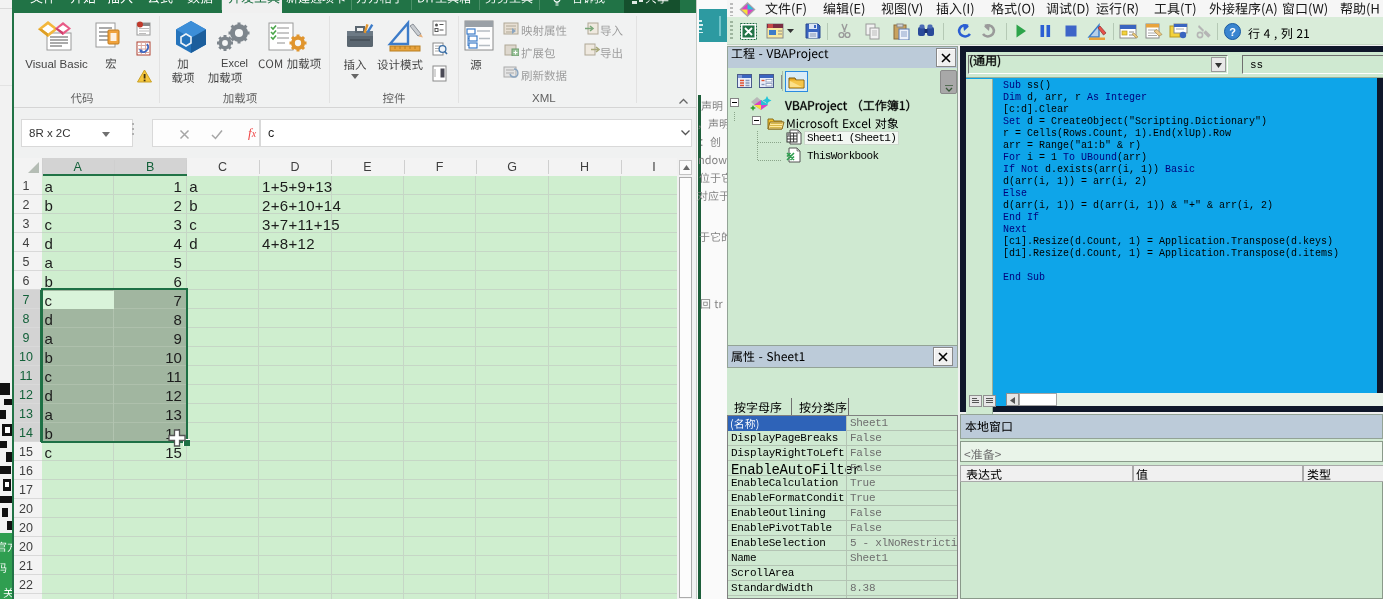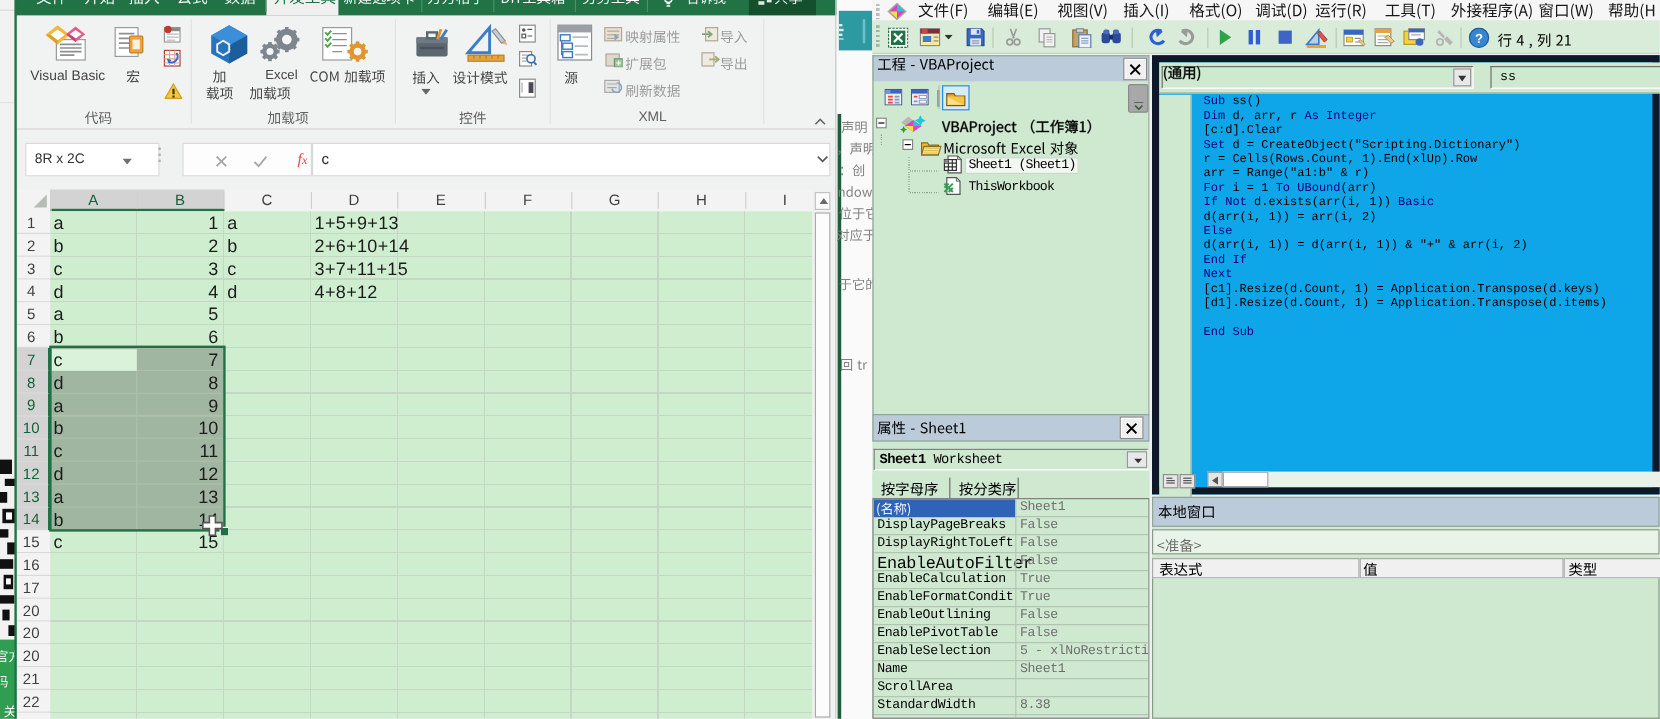--- a/index.html
+++ b/index.html
@@ -603,28 +603,20 @@
   </div>
 
   <div class="a" style="left:0;top:345px;width:231px;height:254px;background:#cfe9d1">
     <div class="a" style="left:0;top:0;width:231px;height:23px;background:#bccbd9;border:1px solid #93a396"></div>
     <div class="a" style="left:206px;top:2px;width:20px;height:19px;background:#f0f0f0;border:1px solid #888;box-shadow:inset 1px 1px 0 #fff">
       <svg class="a" style="left:4px;top:4px" width="10" height="10" viewBox="0 0 10 10">
           <path d="M1 1 L9 9 M9 1 L1 9" stroke="#000" stroke-width="1.6"></path>
         </svg>
     </div>
 
-    <div class="a" style="left:1px;top:29px;width:229px;height:18px;background:#cfe9d1;border:1px solid #808080;border-bottom-color:#fff;border-right-color:#fff">
-      <span class="a lm" style="left:4px;top:2px;font-size:11.5px;letter-spacing:-0.5px;color:#000;font-weight:bold">Sheet1 <span style="font-weight:normal">Worksheet</span></span>
-      <div class="a" style="left:210px;top:1px;width:17px;height:14px;background:#e8e8e8;border:1px solid #999">
-          <svg class="a" style="left:5px;top:5px" width="7" height="4" viewBox="0 0 7 4">
-            <path d="M0 0 L7 0 L3.5 4 Z" fill="#333"></path>
-          </svg>
-        </div>
-    </div>
 
     <div class="a" style="left:0;top:50px;width:231px;height:20px;background:#cfe9d1">
       <div class="a" style="left:64px;top:3px;width:1px;height:17px;background:#6f6f6f"></div>
       <div class="a" style="left:121px;top:3px;width:1px;height:17px;background:#6f6f6f"></div>
     </div>
 
     <div class="a" style="left:0;top:70px;width:231px;height:184px;background:#cfe9d1;border:1px solid #808080;overflow:hidden">
       <div class="a" style="left:0;top:0px;width:229px;height:15px;border-bottom:1px solid #b4c4b4"></div>
         <div class="a" style="left:0;top:0px;width:118px;height:15px;background:#2e63b8"></div>
         <span class="a lm" style="left:122px;top:1px;font-size:11px;letter-spacing:-0.3px;color:#6e6e6e">Sheet1</span>

